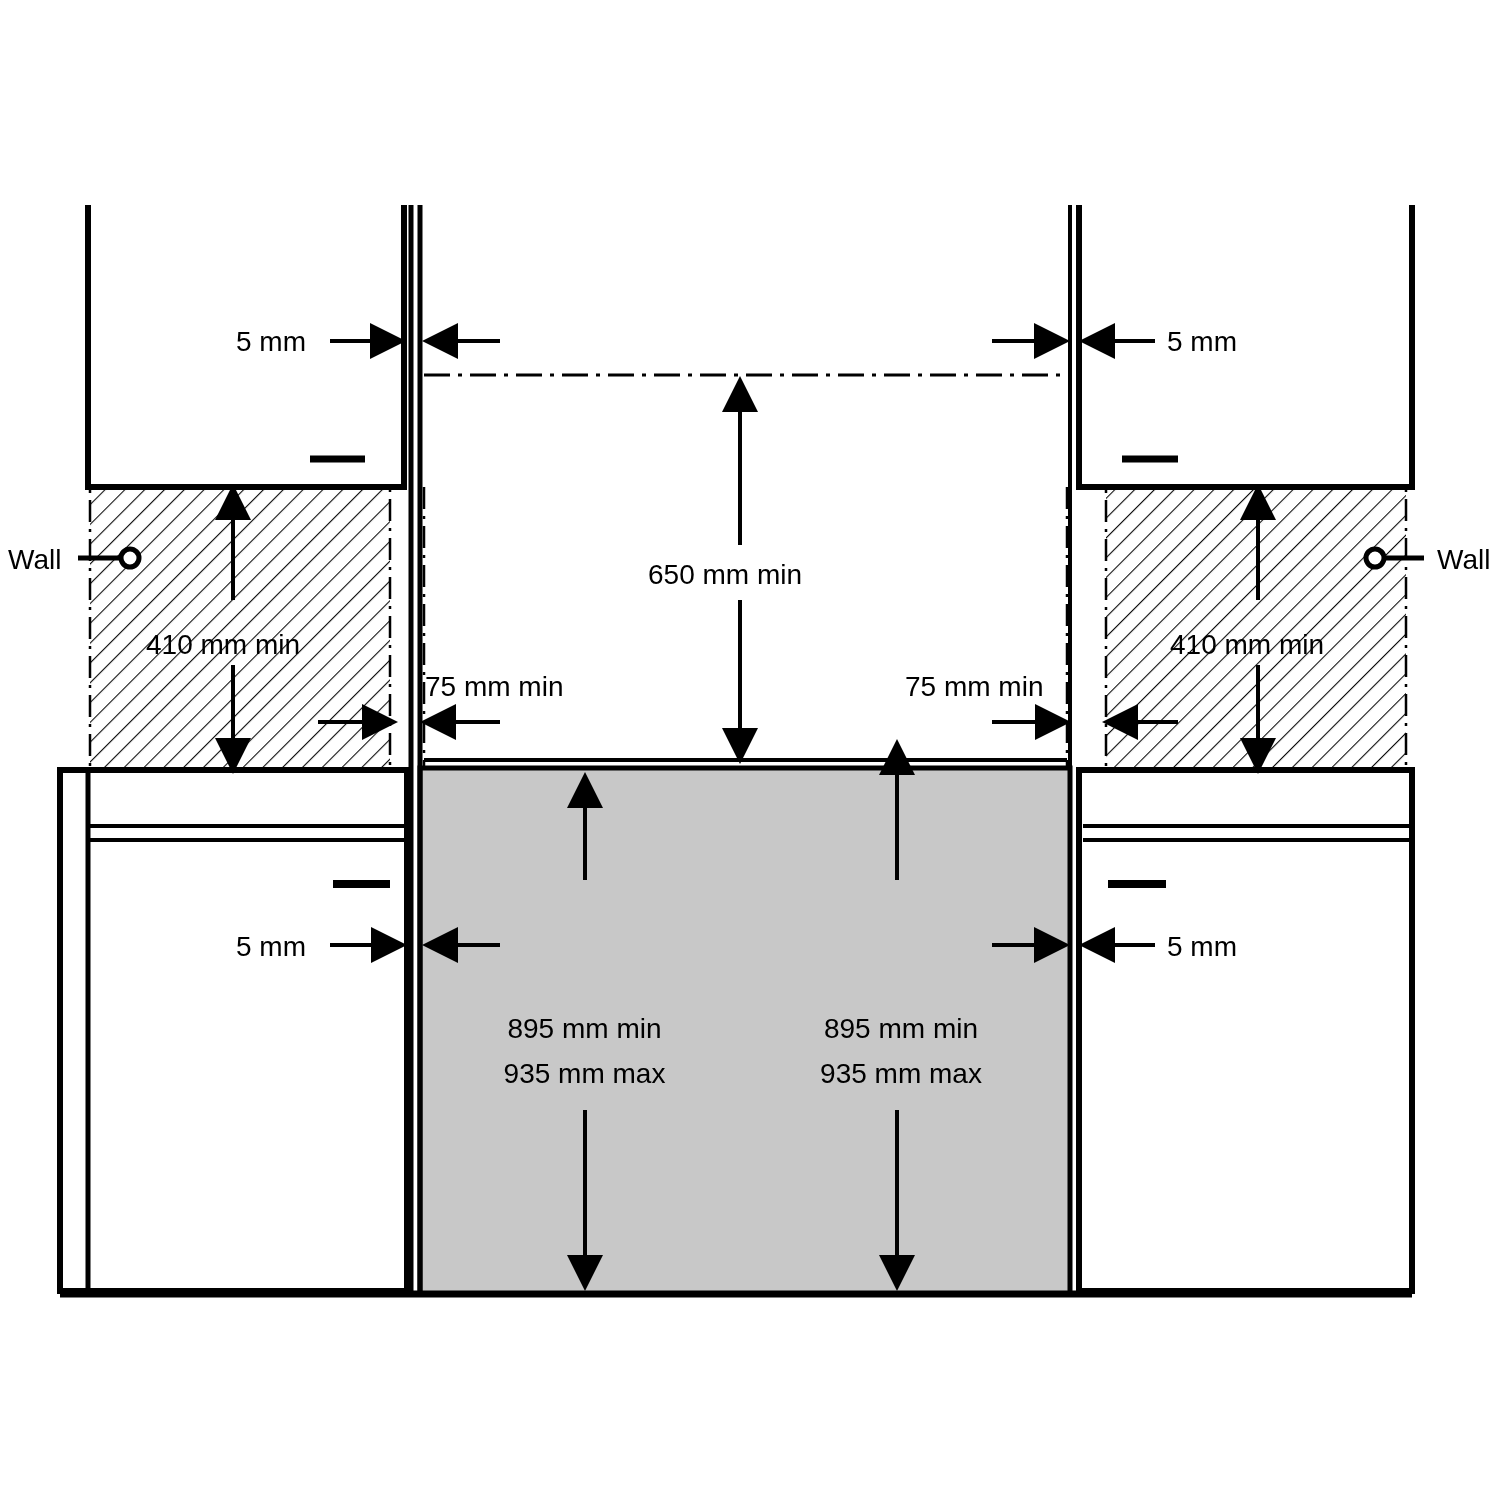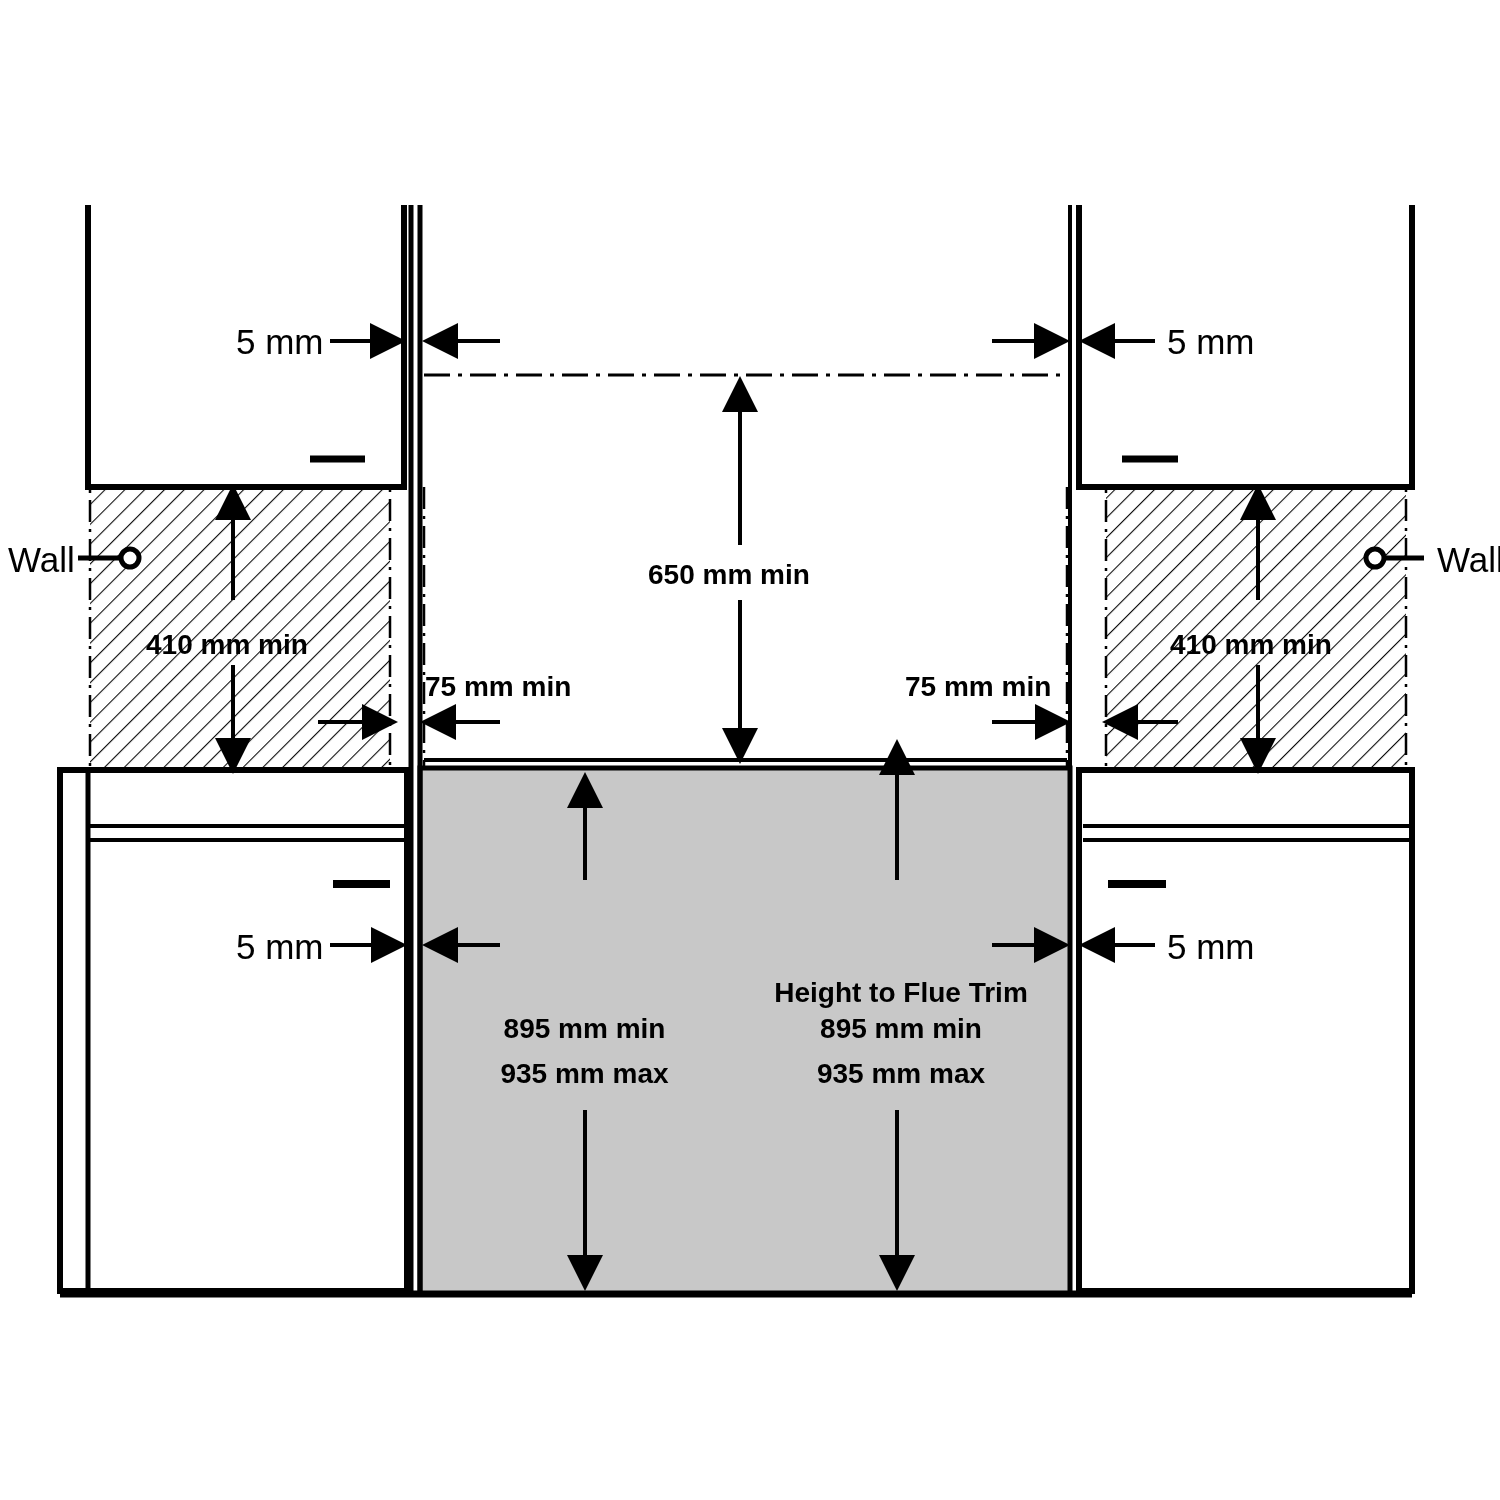--- a/index.html
+++ b/index.html
@@ -22,31 +22,30 @@
   svg#drawing {
     position: absolute;
     left: 0;
     top: 0;
     width: 1500px;
     height: 1500px;
   }
   .lbl {
     position: absolute;
     font-family: "Liberation Sans", sans-serif;
-    font-size: 35px;
+    font-size: 28px;
     line-height: 34px;
     color: #000000;
     white-space: pre;
   }
   .lbl.center {
     text-align: center;
   }
   .lbl.big {
     font-size: 28px;
-    font-weight: bold;
   }
 </style>
 </head>
 <body>
 
 <div id="diagram-root">
 
   <svg id="drawing" viewBox="0 0 1500 1500">
     <defs>
       <pattern id="hatch45" width="14" height="14" patternUnits="userSpaceOnUse" patternTransform="rotate(45)">
@@ -192,17 +191,16 @@
 
   <div class="lbl big" style="left:425px; top:670px;">75 mm min</div>
   <div class="lbl big" style="left:905px; top:670px;">75 mm min</div>
 
   <div class="lbl big" style="left:146px; top:628px;">410 mm min</div>
   <div class="lbl big" style="left:1170px; top:628px;">410 mm min</div>
 
   <div class="lbl big center" style="left:452px; top:1012px; width:265px;">895 mm min</div>
   <div class="lbl big center" style="left:452px; top:1057px; width:265px;">935 mm max</div>
 
-  <div class="lbl big center" style="left:765px; top:976px; width:272px;">Height to Flue Trim</div>
   <div class="lbl big center" style="left:765px; top:1012px; width:272px;">895 mm min</div>
   <div class="lbl big center" style="left:765px; top:1057px; width:272px;">935 mm max</div>
 
 </div>
 
 </body></html>

